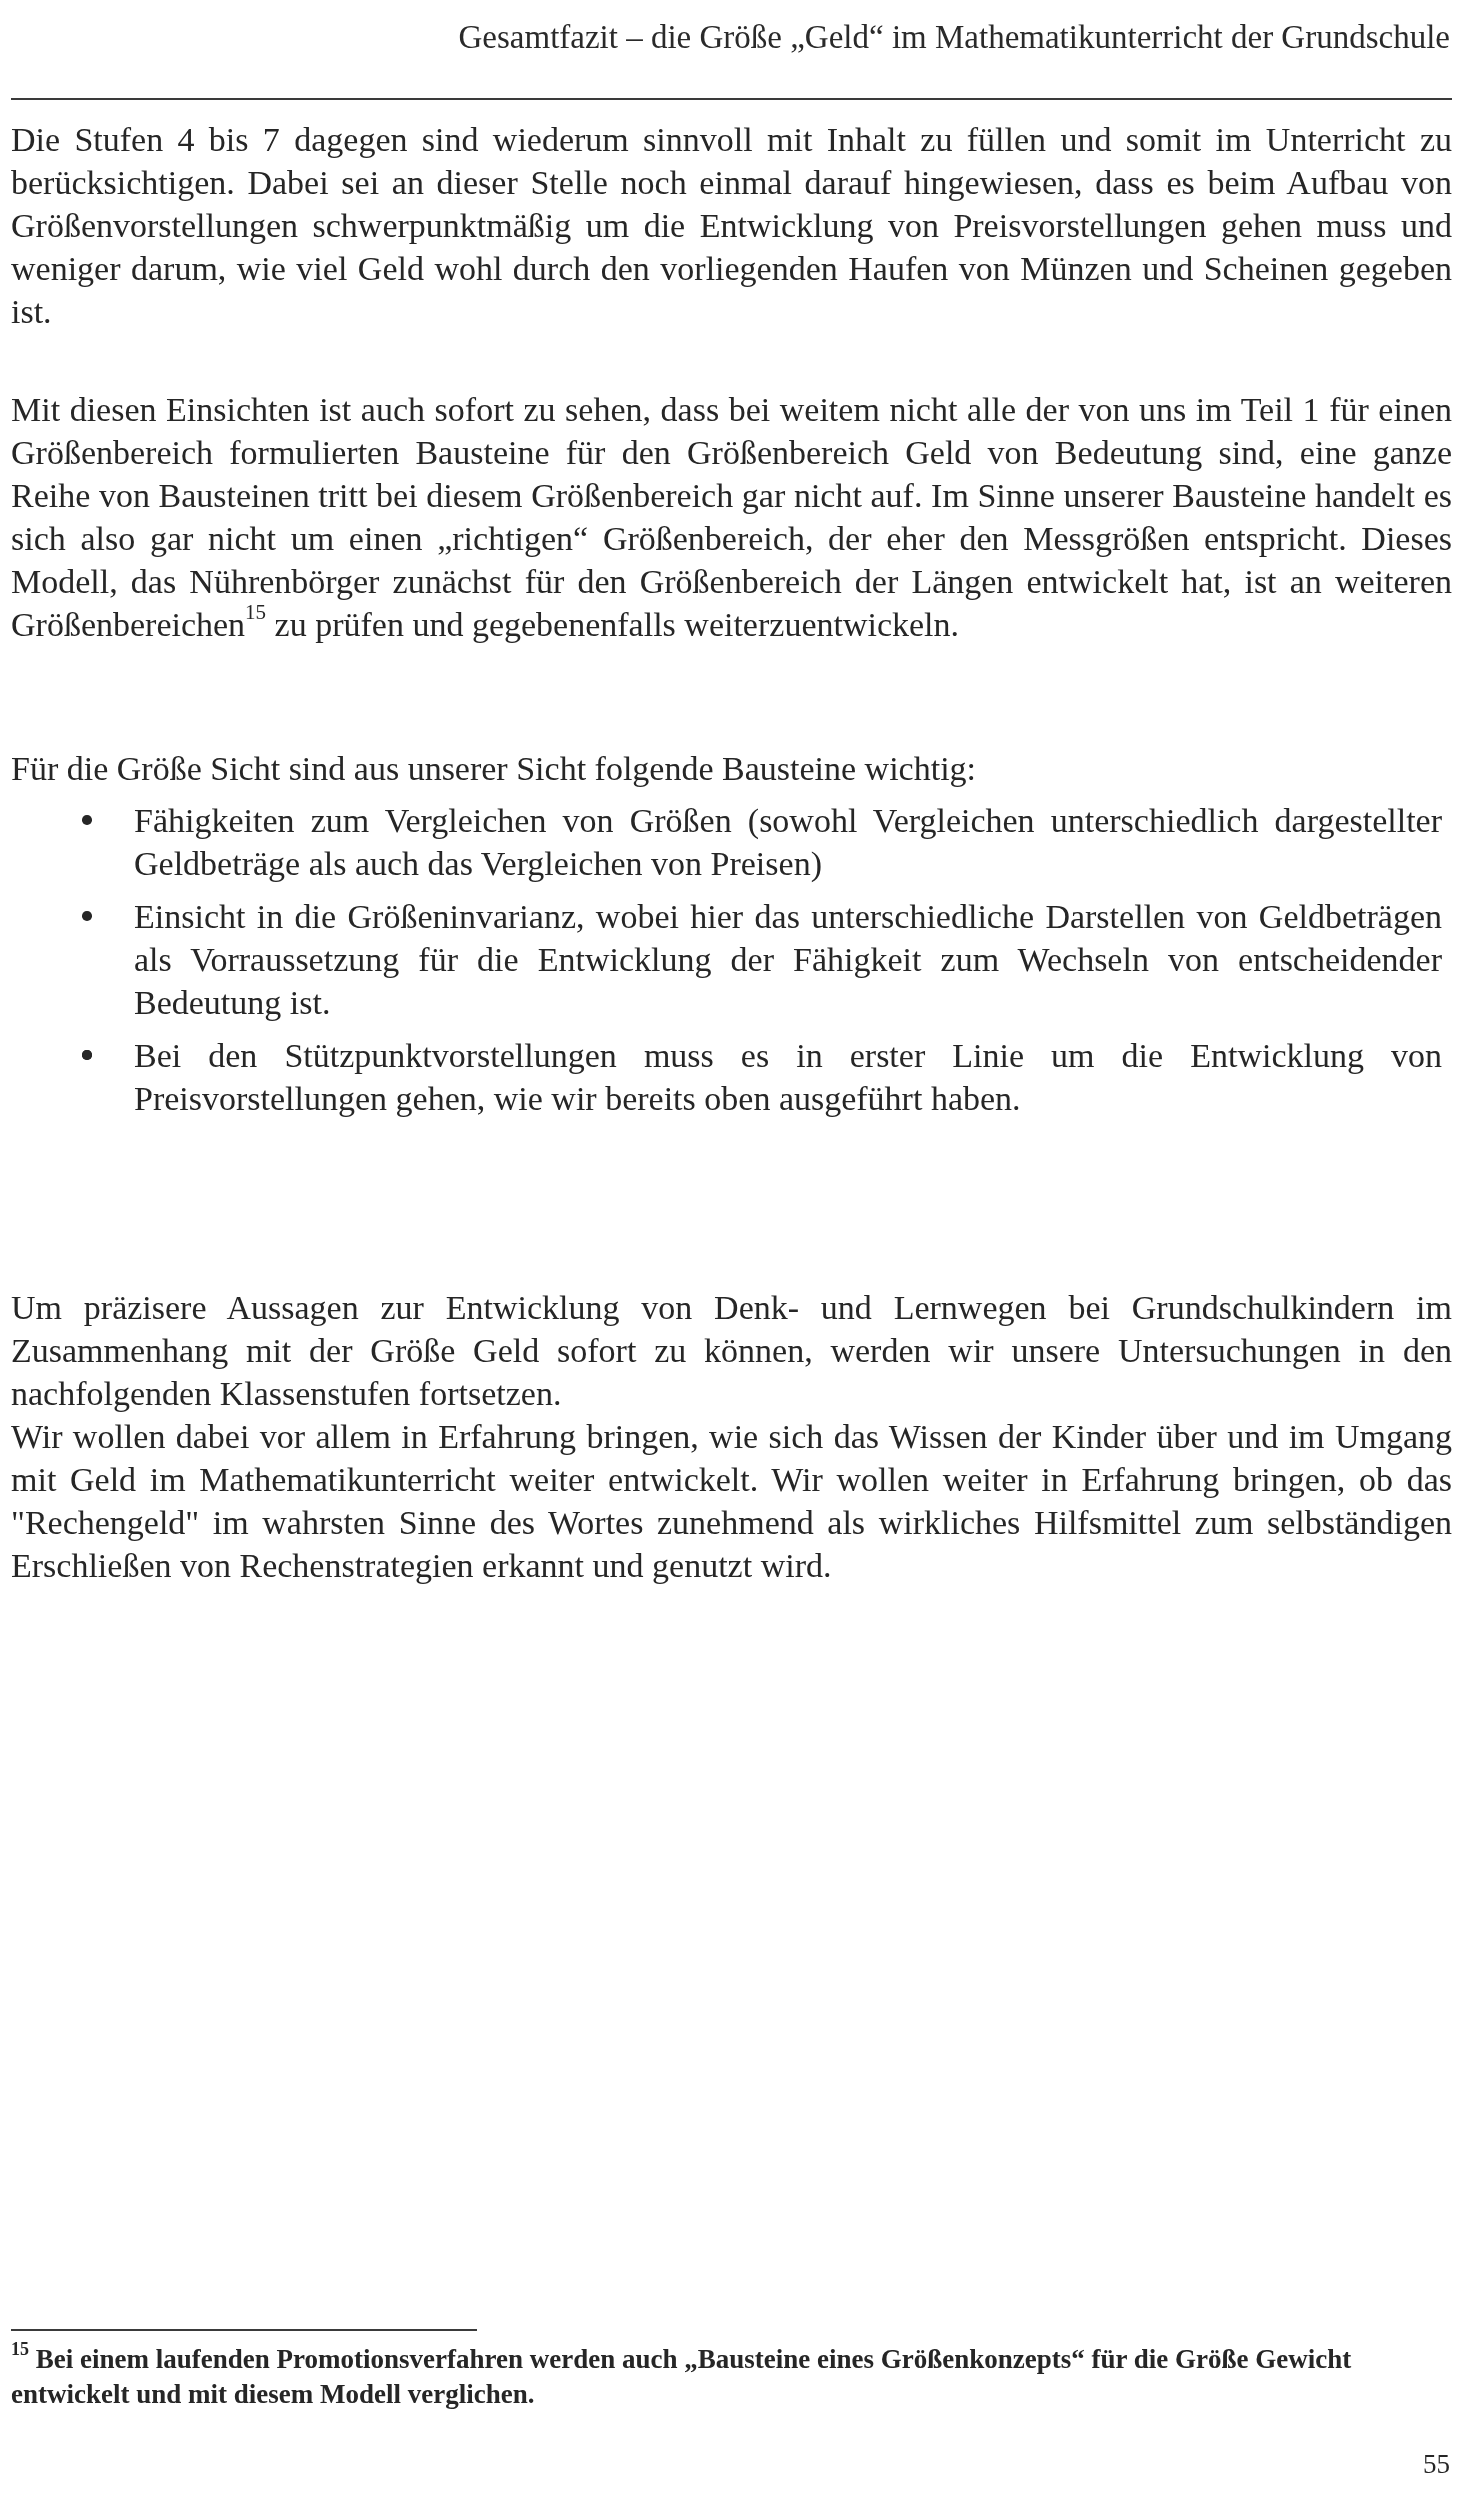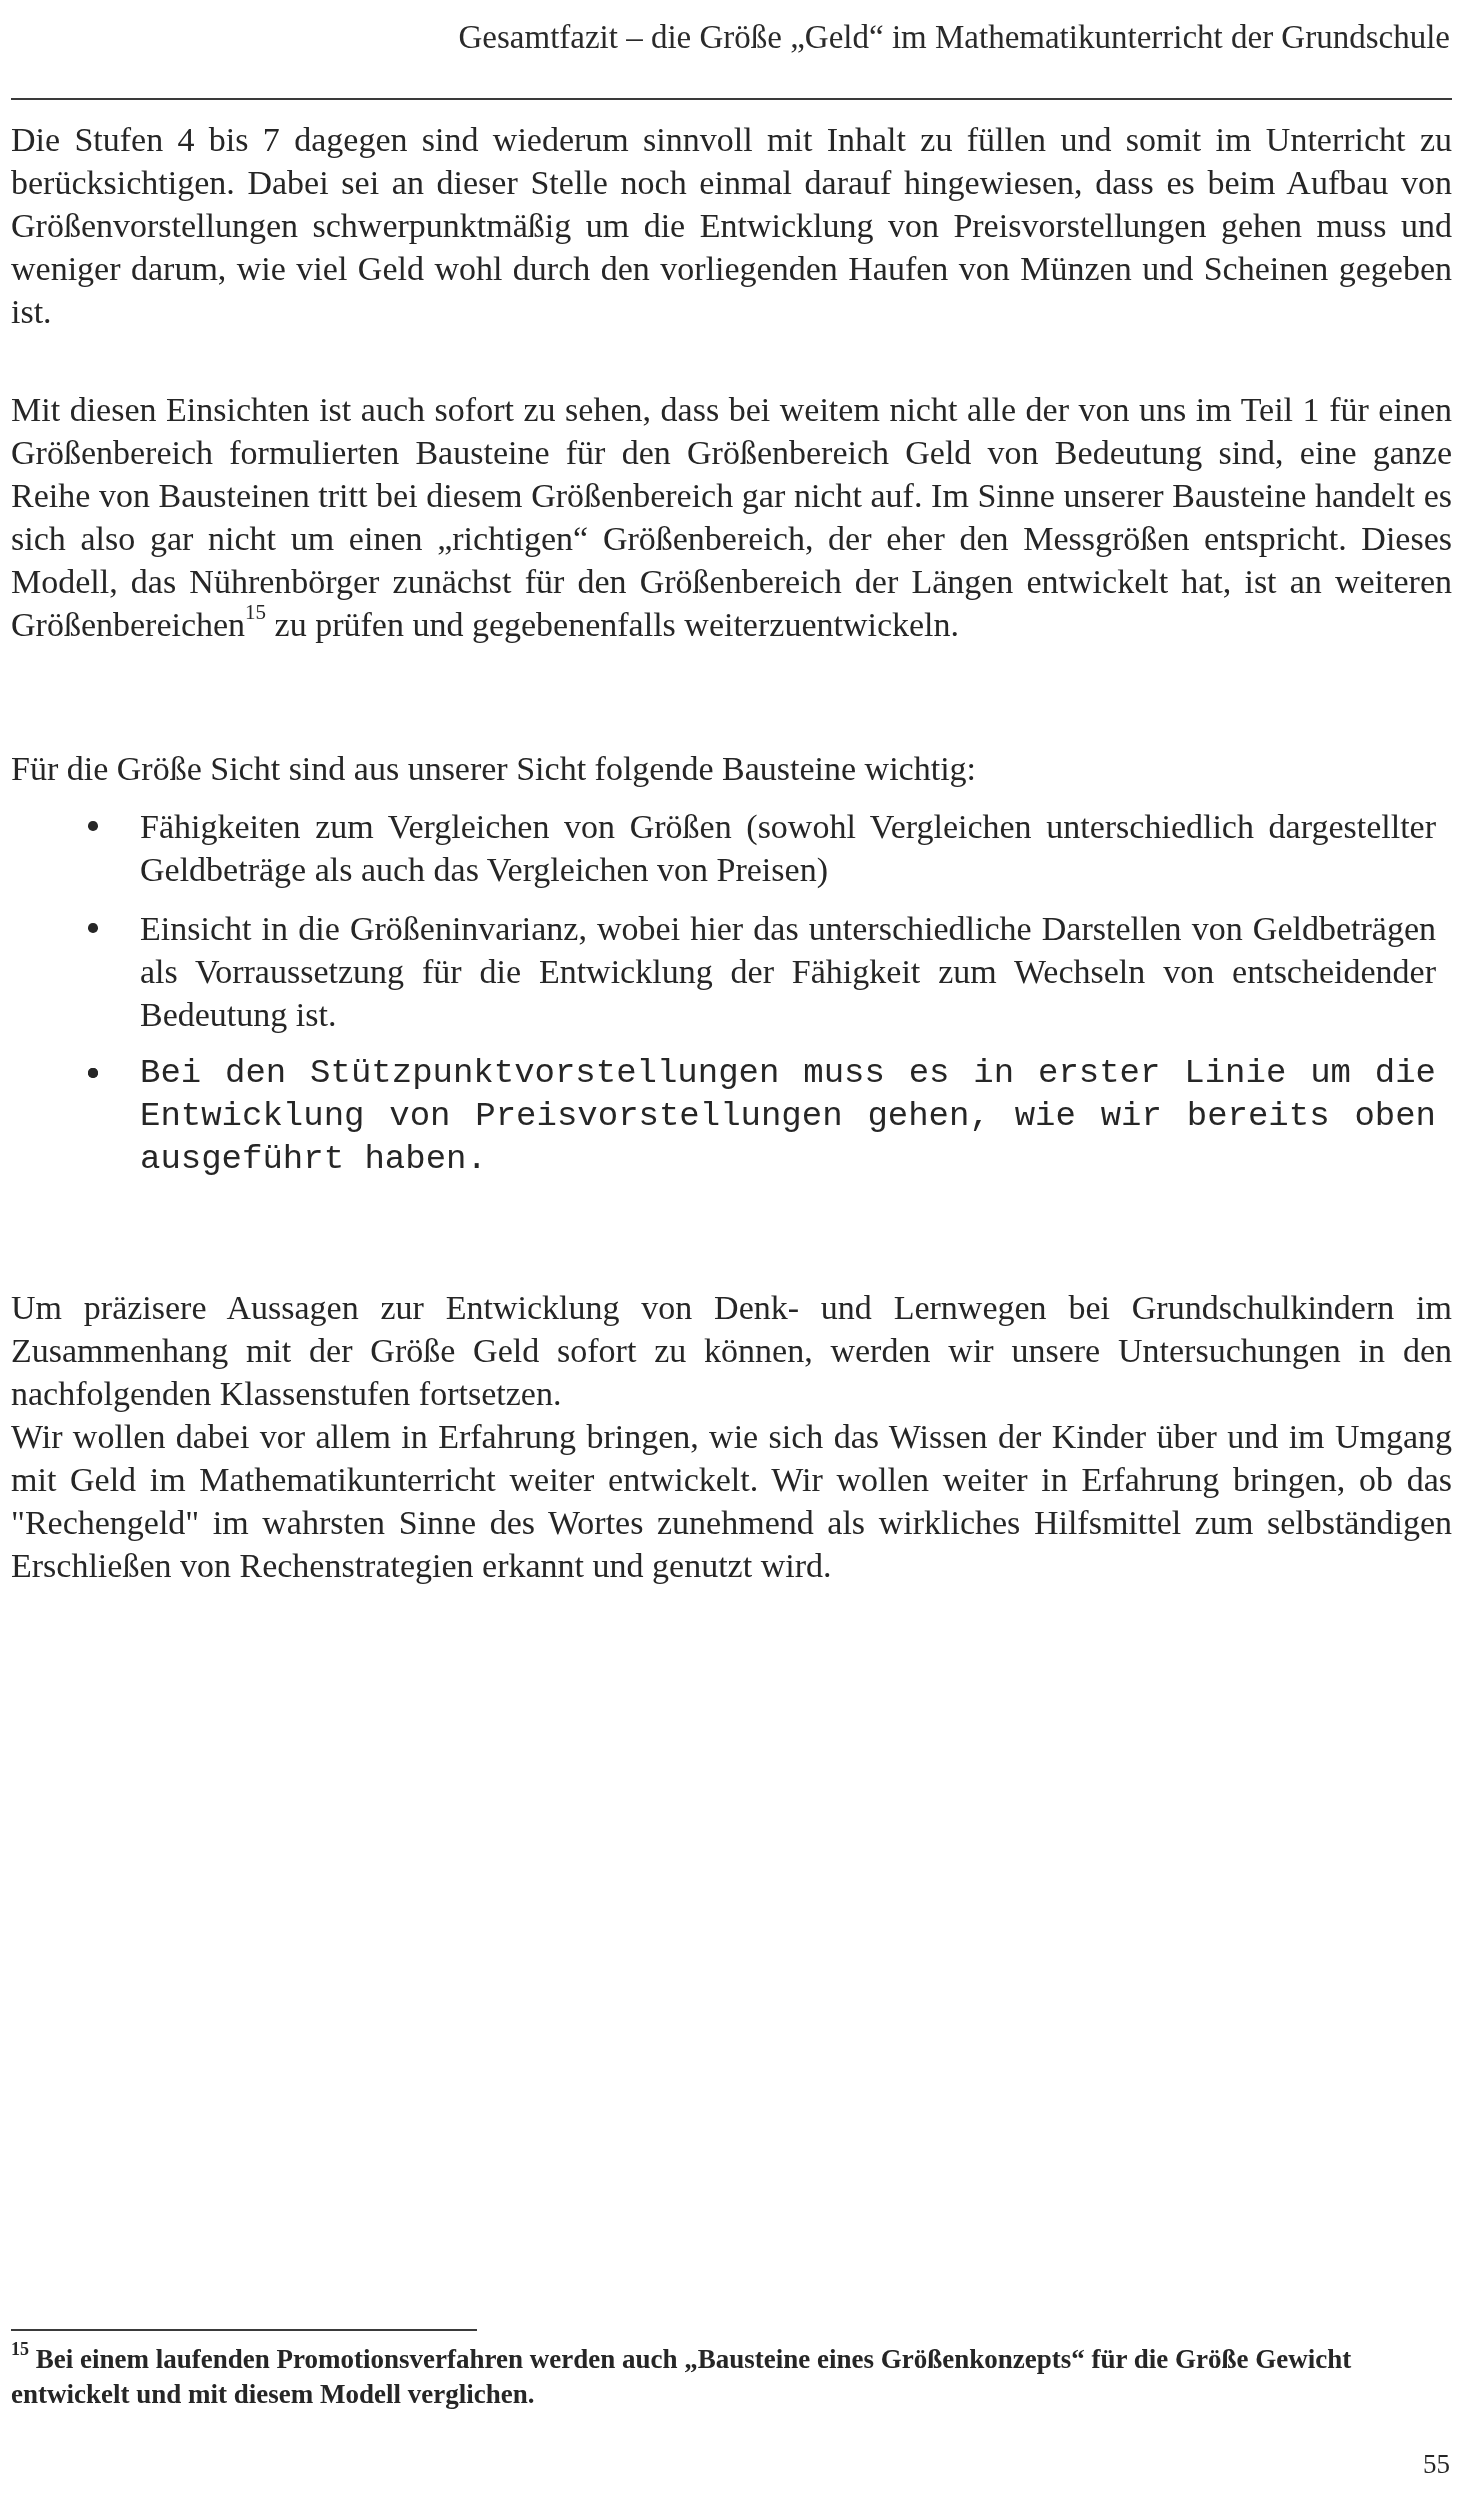--- a/index.html
+++ b/index.html
@@ -61,21 +61,21 @@
     margin: 0;
     padding: 0;
     list-style: none;
     font-size: 34px;
     line-height: 43px;
   }
   .bullet-item {
     position: relative;
     padding-left: 113px;
     text-align: justify;
-    margin: 16px;
+    margin: 10px;
   }
   .bullet-item .dot {
     position: absolute;
     left: 61px;
     top: 16.3px;
     width: 9.6px;
     height: 9.6px;
     border-radius: 50%;
     background: #262626;
   }
@@ -132,21 +132,21 @@
       <span class="dot"></span>
       <span>Fähigkeiten zum Vergleichen von Größen (sowohl Vergleichen unterschiedlich dargestellter Geldbeträge als auch das Vergleichen von Preisen)</span>
     </li>
     <li class="bullet-item" style="text-align-last:left;">
       <span class="dot"></span>
       <span>Einsicht in die Größeninvarianz, wobei hier das unterschiedliche Darstellen von Geldbeträgen als Vorraussetzung für die Entwicklung der Fähigkeit zum Wechseln von entscheidender Bedeutung ist.</span>
     </li>
     <li class="bullet-item" style="text-align-last:left;">
       <span class="dot"></span>
     </li>
-    <li class="bullet-item" style="text-align-last:left;font-family:Liberation Mono, monospace;">
+    <li class="bullet-item" style="text-align-last:left;">
       <span class="dot"></span>
       <span>Bei den Stützpunktvorstellungen muss es in erster Linie um die Entwicklung von Preisvorstellungen gehen, wie wir bereits oben ausgeführt haben.</span>
     </li>
   </ul>
 
   <p class="body-text" style="top:1286px; text-align-last:left;">Um präzisere Aussagen zur Entwicklung von Denk- und Lernwegen bei Grundschulkindern im Zusammenhang mit der Größe Geld sofort zu können, werden wir unsere Untersuchungen in den nachfolgenden Klassenstufen fortsetzen.</p>
   <p class="body-text" style="top:1415px; text-align-last:left;">Wir wollen dabei vor allem in Erfahrung bringen, wie sich das Wissen der Kinder über und im Umgang mit Geld im Mathematikunterricht weiter entwickelt. Wir wollen weiter in Erfahrung bringen, ob das "Rechengeld" im wahrsten Sinne des Wortes zunehmend als wirkliches Hilfsmittel zum selbständigen Erschließen von Rechenstrategien erkannt und genutzt wird.</p>
 
   <div class="footnote-rule"></div>
   <p class="footnote"><sup>15</sup><span> Bei einem laufenden Promotionsverfahren werden auch „Bausteine eines Größenkonzepts“ für die Größe Gewicht entwickelt und mit diesem Modell verglichen.</span></p>

